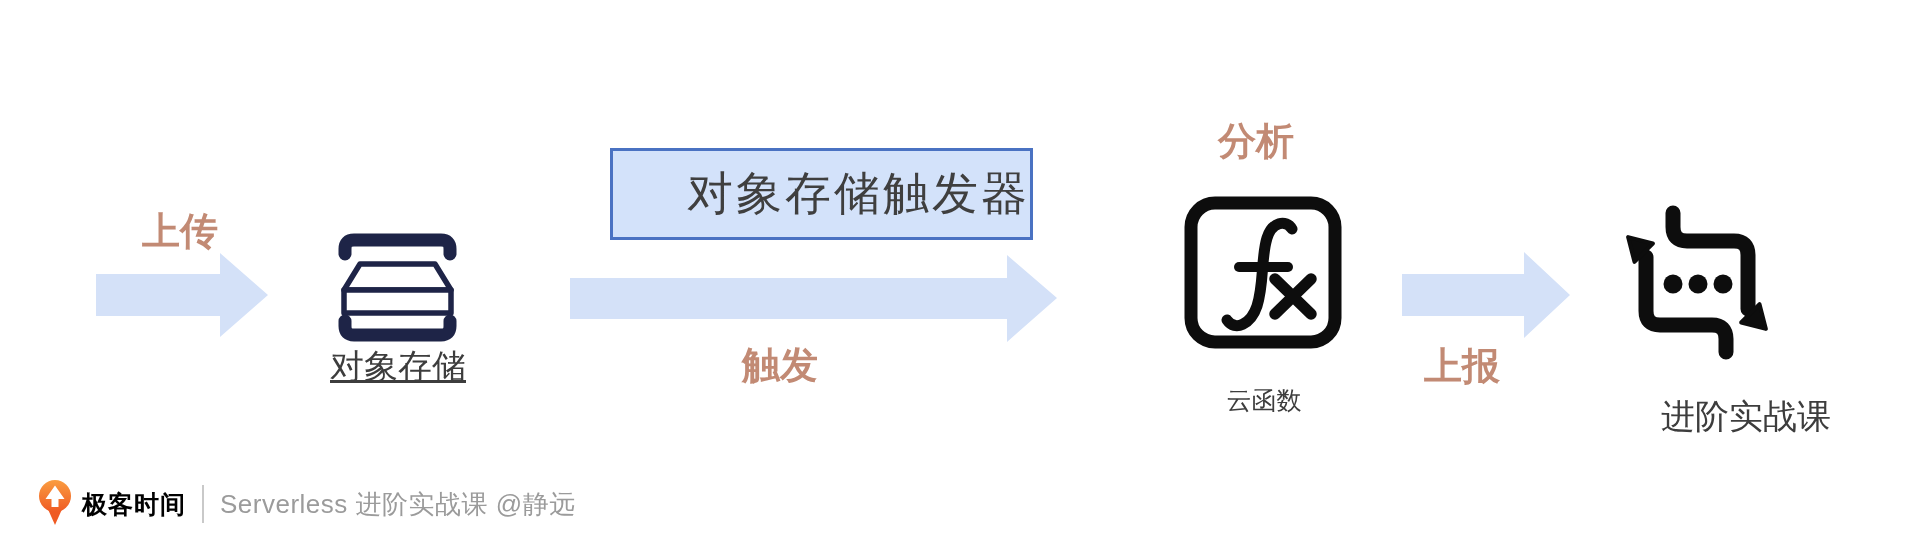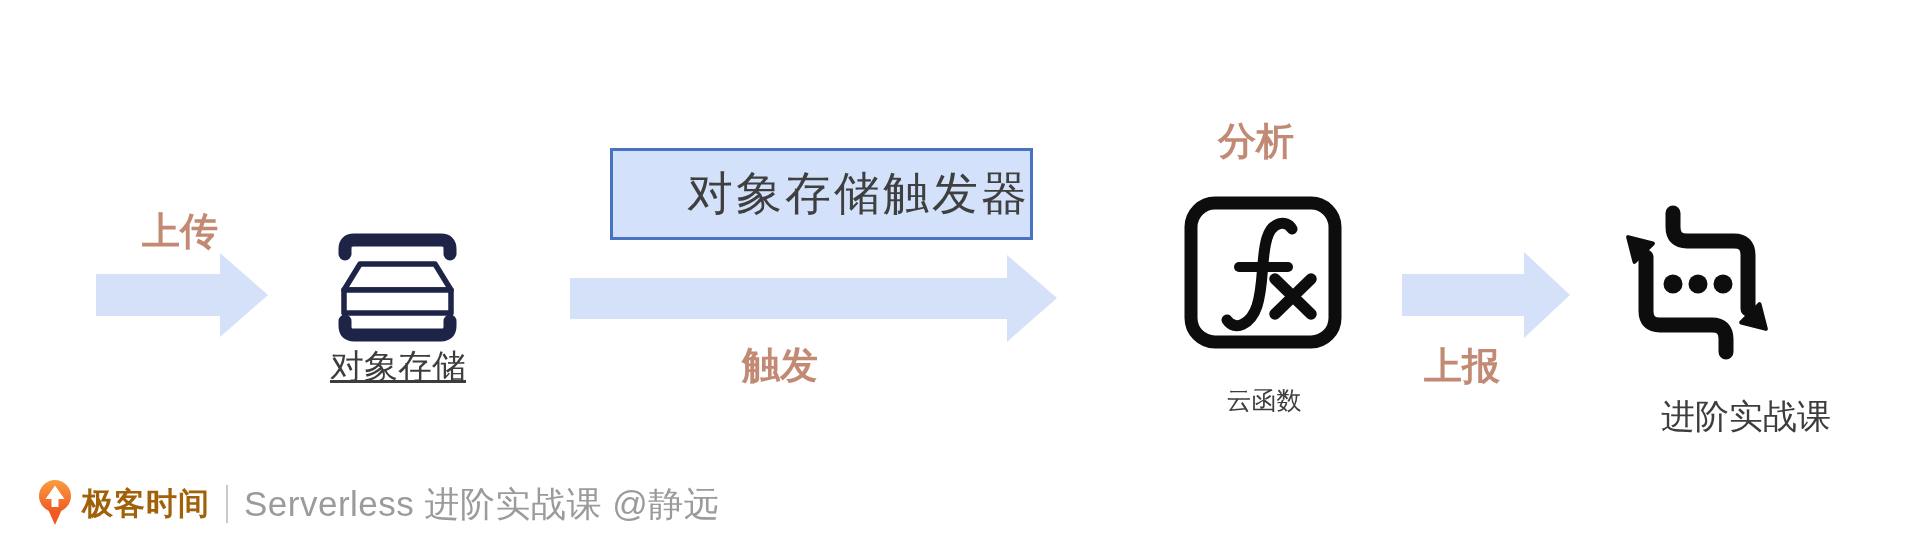--- a/index.html
+++ b/index.html
@@ -42,28 +42,28 @@
   }
   .trigger-box span{
     font-size:46px;color:#3f3f3f;letter-spacing:3px;white-space:nowrap;
   }
   .flow-arrow polygon{fill:var(--arrow-blue);}
   .footer{
     left:38px;top:476px;height:56px;
     display:flex;align-items:center;
   }
   .brand-name{
-    font-size:31px;font-weight:700;color:#a16207;
+    font-size:25px;font-weight:700;color:#000000;
     letter-spacing:1px;margin-left:10px;white-space:nowrap;
   }
   .footer-divider{
     width:2px;height:38px;background:#c9c9c9;margin:0 16px;
   }
   .course-name{
-    font-size:35px;color:var(--footer-gray);white-space:nowrap;letter-spacing:0.5px;
+    font-size:26px;color:var(--footer-gray);white-space:nowrap;letter-spacing:0.5px;
   }
 </style>
 </head>
 <body>
 
 <div class="abs edge-label" style="left:142px;top:206px;width:96px;">上传</div>
 
 <svg class="abs flow-arrow" style="left:96px;top:253px;" width="172" height="84" viewBox="0 0 172 84">
   <polygon points="0,21 124,21 124,0 172,42 124,84 124,63 0,63"></polygon>
 </svg>

